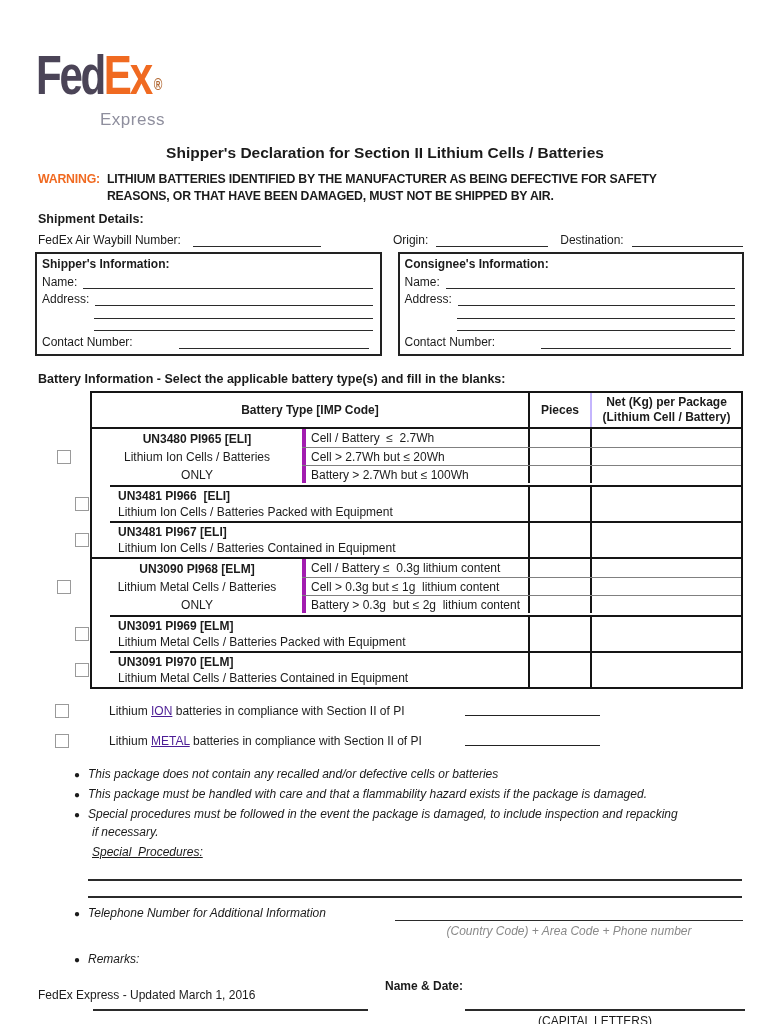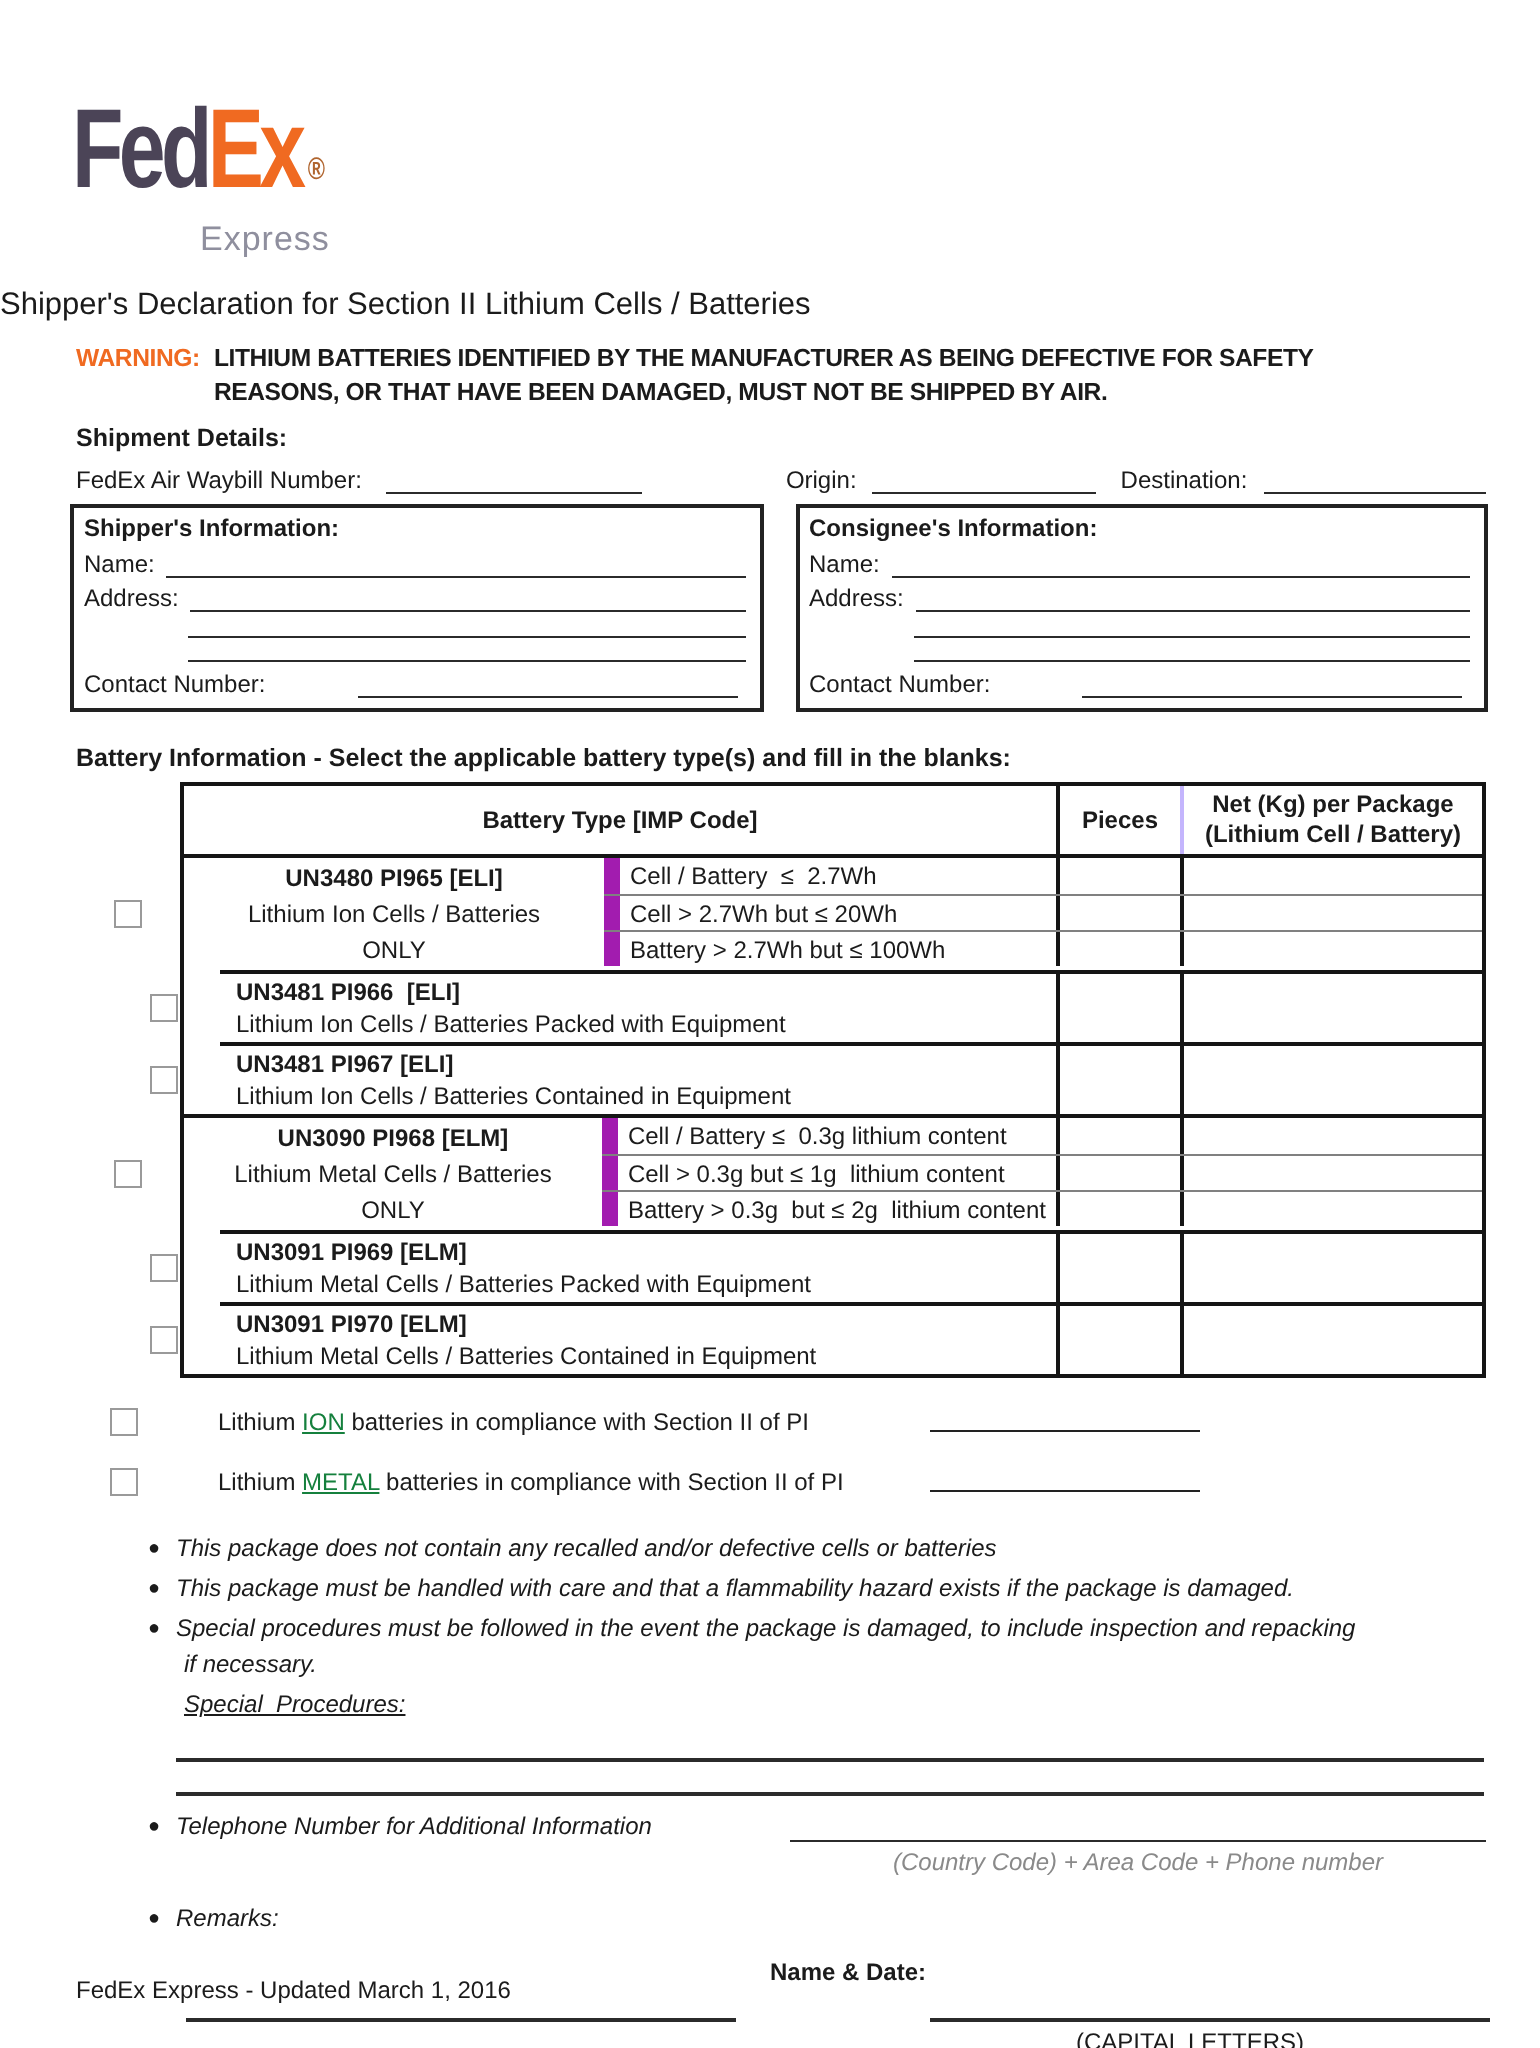--- a/index.html
+++ b/index.html
@@ -16,21 +16,21 @@
   .logo-block { margin: 54px 0 0 36px; width: 220px; }
   .logo-line {
     font-size: 54px; font-weight: bold; letter-spacing: -3px; line-height: 44px;
     transform: scale(0.78, 1.04); transform-origin: left bottom; white-space: nowrap;
   }
   .logo-fed { color: #4b4457; }
   .logo-ex { color: #f06a21; }
   .logo-reg { font-size: 15px; color: #b0652f; letter-spacing: 0; vertical-align: 4px; margin-left: 4px; }
   .logo-sub { color: #8f8f9e; font-size: 17px; letter-spacing: 0.5px; margin: 2px 0 0 64px; }
   
-  .title { text-align: left; font-weight: normal; font-size: 15.5px; margin-top: 14px; }
+  .title { text-align: center; font-weight: bold; font-size: 15.5px; margin-top: 14px; }
   .warning { display: flex; margin: 9px 0 0 38px; font-weight: bold; font-size: 12.3px; line-height: 17px; letter-spacing: -0.2px; }
   .warning-label { color: #f06a21; white-space: nowrap; }
   .warning-text { margin-left: 7px; }
   .warning-text div { white-space: nowrap; }
   
   .section-label { margin: 7px 0 0 38px; font-weight: bold; font-size: 12.5px; }
   .waybill-row { display: flex; align-items: flex-end; margin: 7px 27px 0 38px; font-size: 12px; }
   .fill-line { border-bottom: 1.5px solid #2b2b2b; height: 13px; }
   .lbl { white-space: nowrap; }
   .awb-line { width: 128px; margin-left: 12px; }
@@ -55,30 +55,30 @@
   .th-pieces { width: 62px; border-left: 2px solid #151515; display: flex; align-items: center; justify-content: center; }
   .th-net { width: 151px; border-left: 2px solid #c4b5fd; display: flex; flex-direction: column; align-items: center; justify-content: flex-end; line-height: 15px; padding: 2px 2px; text-align: center; }
   .trow { display: flex; position: relative; }
   .trow + .trow { border-top: 2px solid #151515; }
   .row-check { position: absolute; left: -35px; top: 50%; transform: translateY(-50%); width: 14px; height: 14px; border: 1.5px solid #9a9a9a; background: #fff; }
   .cell-name { width: 210px; display: flex; flex-direction: column; align-items: center; justify-content: center; text-align: center; line-height: 18px; padding: 1px 2px; border-radius: 23px; }
   .cell-name .bold { font-weight: bold; }
   .subcol { flex: 1; display: flex; flex-direction: column; }
   .subrow { display: flex; min-height: 18px; }
   .subrow + .subrow { border-top: 1px solid #808080; }
-  .cell-spec { flex: 1; border-left: 8px solid #a21caf; display: flex; align-items: center; padding: 0 5px; white-space: pre; }
+  .cell-spec { flex: 1; border-left: 4px solid #a21caf; display: flex; align-items: center; padding: 0 5px; white-space: pre; }
   .cell-pieces { width: 62px; border-left: 2px solid #151515; }
   .cell-net { width: 151px; border-left: 2px solid #151515; }
   .cell-main { flex: 1; padding: 1px 8px; line-height: 16px; }
   .cell-main .bold { font-weight: bold; white-space: pre; }
   .simple { min-height: 34px; margin-left: 18px; }
   
   .comp-row { display: flex; align-items: center; margin: 13px 0 0 55px; font-size: 12px; position: relative; height: 17px; }
   .comp-check { width: 14px; height: 14px; border: 1.5px solid #9a9a9a; margin-right: 40px; flex: none; }
-  .comp-key { color: #15803d; text-decoration: underline; }
+  .comp-key { color: #4c1d95; text-decoration: underline; }
   .comp-line { position: absolute; left: 410px; top: 13px; width: 135px; border-bottom: 1.8px solid #222; }
   
   .bullets { margin: 18px 27px 0 74px; font-style: italic; font-size: 12px; line-height: 15px; }
   .bullet-row { display: flex; margin-top: 5px; }
   .bullet-dot { width: 14px; flex: none; font-style: normal; font-size: 10px; line-height: 15px; }
   .if-necessary { margin: 3px 0 0 18px; }
   .special-label { margin: 5px 0 0 18px; text-decoration: underline; white-space: pre; }
   .sp-line { margin-left: 88px; margin-right: 28px; border-bottom: 2px solid #2b2b2b; }
   .sp-line1 { margin-top: 19px; }
   .sp-line2 { margin-top: 15px; }

